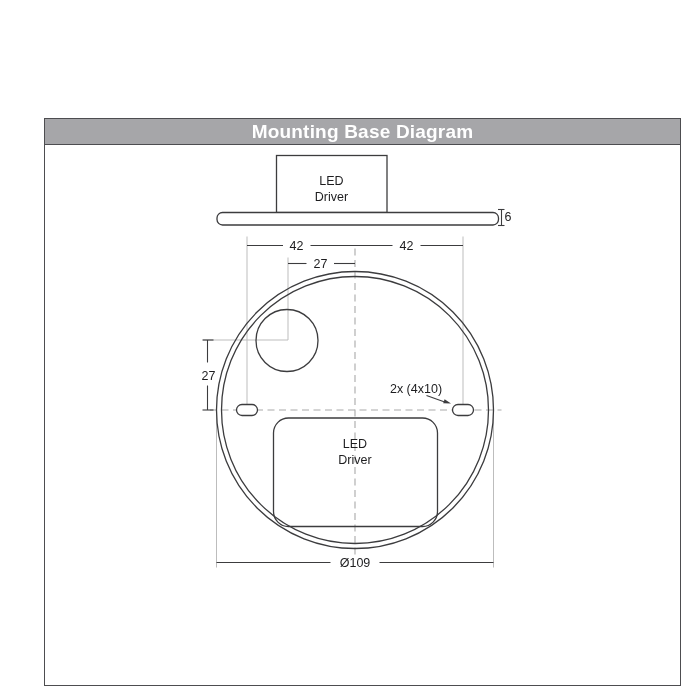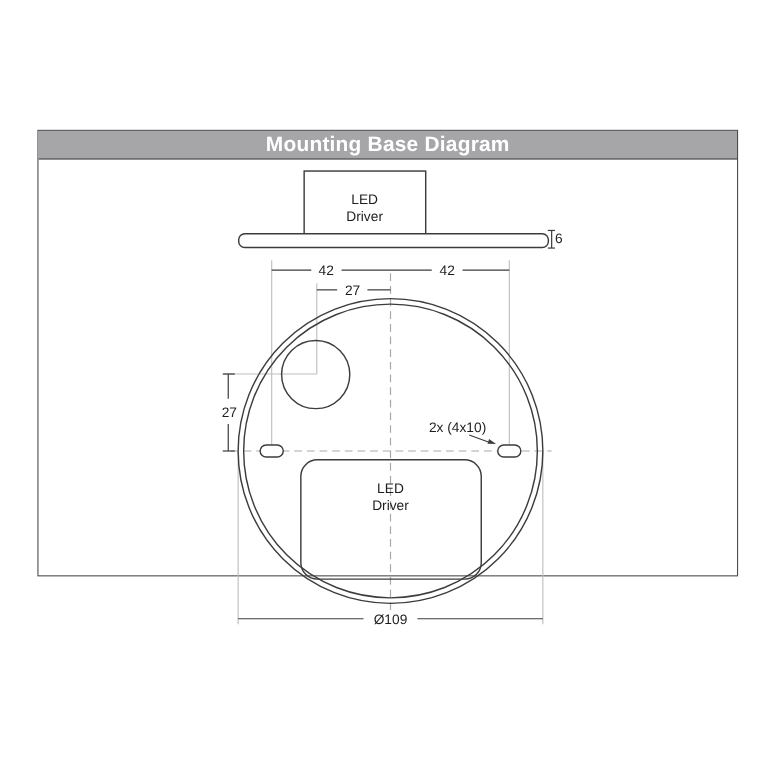--- a/index.html
+++ b/index.html
@@ -11,21 +11,21 @@
     --line-light:#bdbdbd;
     --centerline:#a9a9a9;
     --text:#1d1d1f;
   }
   *{margin:0;padding:0;box-sizing:border-box;}
   html,body{width:700px;height:700px;background:var(--page-bg);
     font-family:"Liberation Sans",sans-serif;}
   .canvas{position:relative;width:700px;height:700px;background:var(--page-bg);overflow:hidden;}
 
   .frame{
-    position:absolute;left:34px;top:118px;width:637px;height:406px;
+    position:absolute;left:44px;top:118px;width:637px;height:568px;
     border:1.5px solid var(--frame-border);background:#fff;
   }
   .titlebar{
     height:26px;background:var(--title-bar-bg);
     border-bottom:1.5px solid var(--frame-border);
     display:flex;align-items:center;justify-content:center;
   }
   .titlebar span{
     color:var(--title-text);font-weight:700;font-size:19px;letter-spacing:0.2px;
   }

